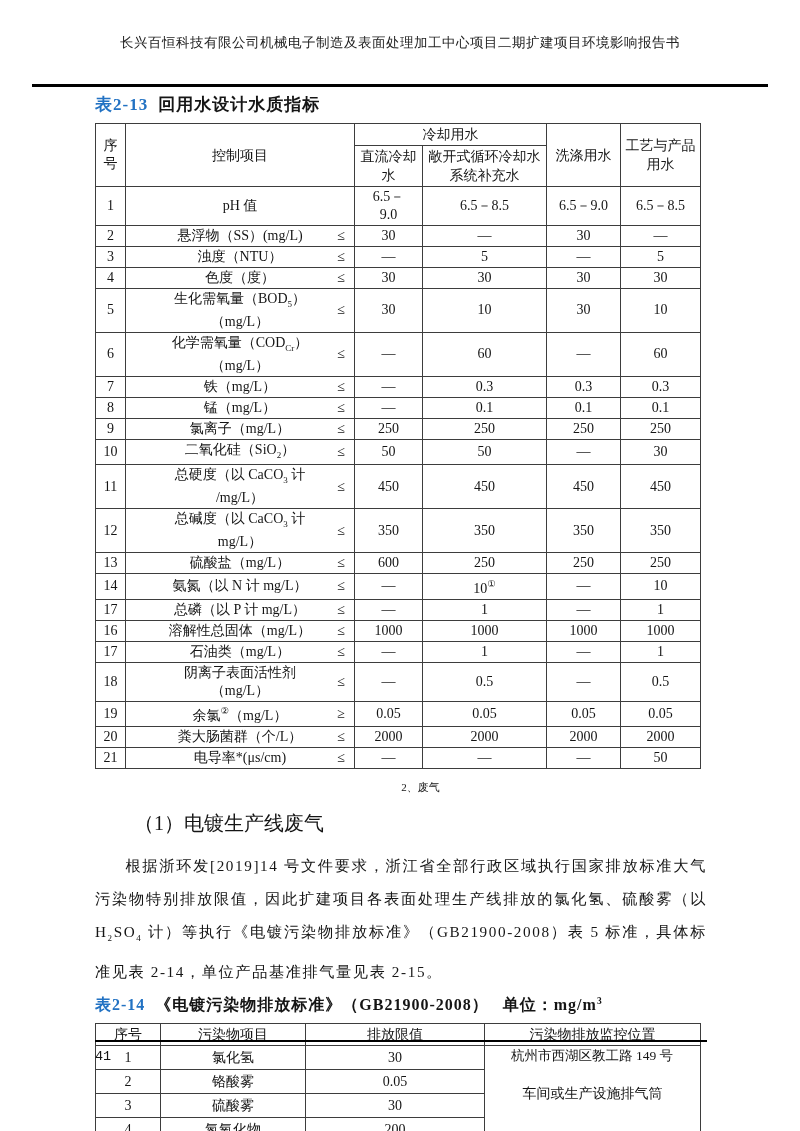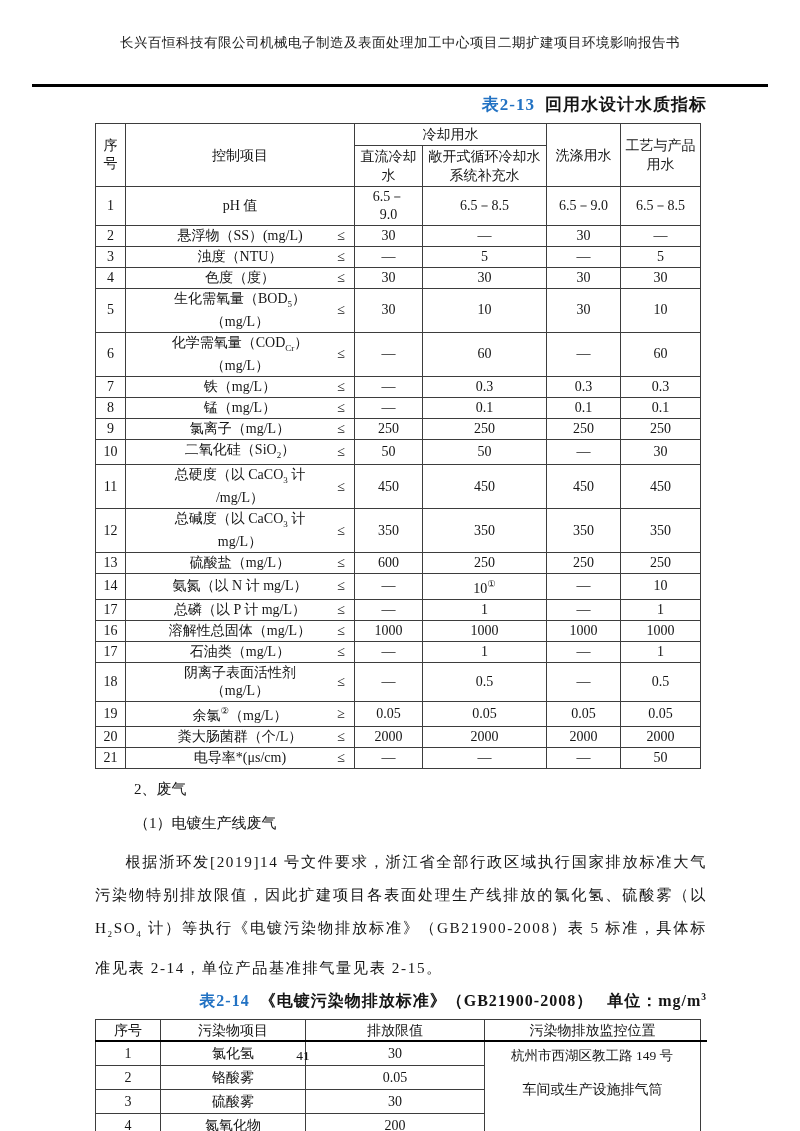--- a/index.html
+++ b/index.html
@@ -7,44 +7,44 @@
     width:800px;height:1131px;background:#ffffff;position:relative;
     font-family:"Liberation Serif","DejaVu Serif",serif;color:#151515;
     overflow:hidden;
   }
   
   .doc-header{position:absolute;top:34px;left:0;width:800px;text-align:center;
     font-size:13.5px;letter-spacing:.5px;color:#222;}
   .header-rule{position:absolute;top:84px;left:32px;width:736px;height:3px;background:#000;}
   
   .main{position:absolute;left:95px;top:93px;width:612px;}
-  .tbl-title{text-align:right;font-weight:bold;font-size:17px;margin:0 0 7px 0;letter-spacing:1px;}
+  .tbl-title{text-align:left;font-weight:bold;font-size:17px;margin:0 0 7px 0;letter-spacing:1px;}
   .tbl-title .lbl{color:#2272c3;margin-right:10px;}
   .tbl-title .unit{margin-left:14px;}
   
   table{border-collapse:collapse;width:605px;table-layout:fixed;}
   td,th{border:1px solid #3d3d3d;text-align:center;vertical-align:middle;
     font-size:14px;font-weight:normal;padding:1px 2px;line-height:18px;color:#151515;}
   th{line-height:19px;}
   #t1 .c-item{position:relative;text-align:center;}
   #t1 .op{position:absolute;right:9px;top:50%;transform:translateY(-50%);font-size:14px;}
   sub{font-size:9px;}
   sup{font-size:9.5px;}
   
-  .h-num{margin:11px 0 0 0;padding-left:39px;font-size:15px;}
-  .h-sub{margin:15px 0 0 0;padding-left:39px;font-size:15px;}
+  .h-num{margin:11px 0 0 0;padding-left:39px;font-size:11px;text-align:center;}
+  .h-sub{margin:15px 0 0 0;padding-left:39px;font-size:20px;}
   .para{margin:12px 0 0 0;font-size:15.2px;line-height:33px;text-align:justify;
     text-indent:2em;letter-spacing:1.6px;}
   .t2-wrap{margin-top:7px;}
   
   .footer-rule{position:absolute;top:1040px;left:95px;width:612px;height:2px;background:#000;}
   .doc-footer{position:absolute;top:1047px;left:95px;width:612px;display:flex;
     align-items:center;font-size:13.5px;}
   .doc-footer .f-company{flex:0 0 auto;padding-left:14px;}
-  .doc-footer .f-page{flex:1 1 auto;text-align:center;}
+  .doc-footer .f-page{flex:1 1 auto;text-align:left;font-family:Liberation Mono, monospace;}
   .doc-footer .f-addr{flex:0 0 auto;padding-right:34px;}
 </style>
 </head>
 <body>
 
 <div class="doc-header">长兴百恒科技有限公司机械电子制造及表面处理加工中心项目二期扩建项目环境影响报告书</div>
 <div class="header-rule"></div>
 
 <div class="main">
 

